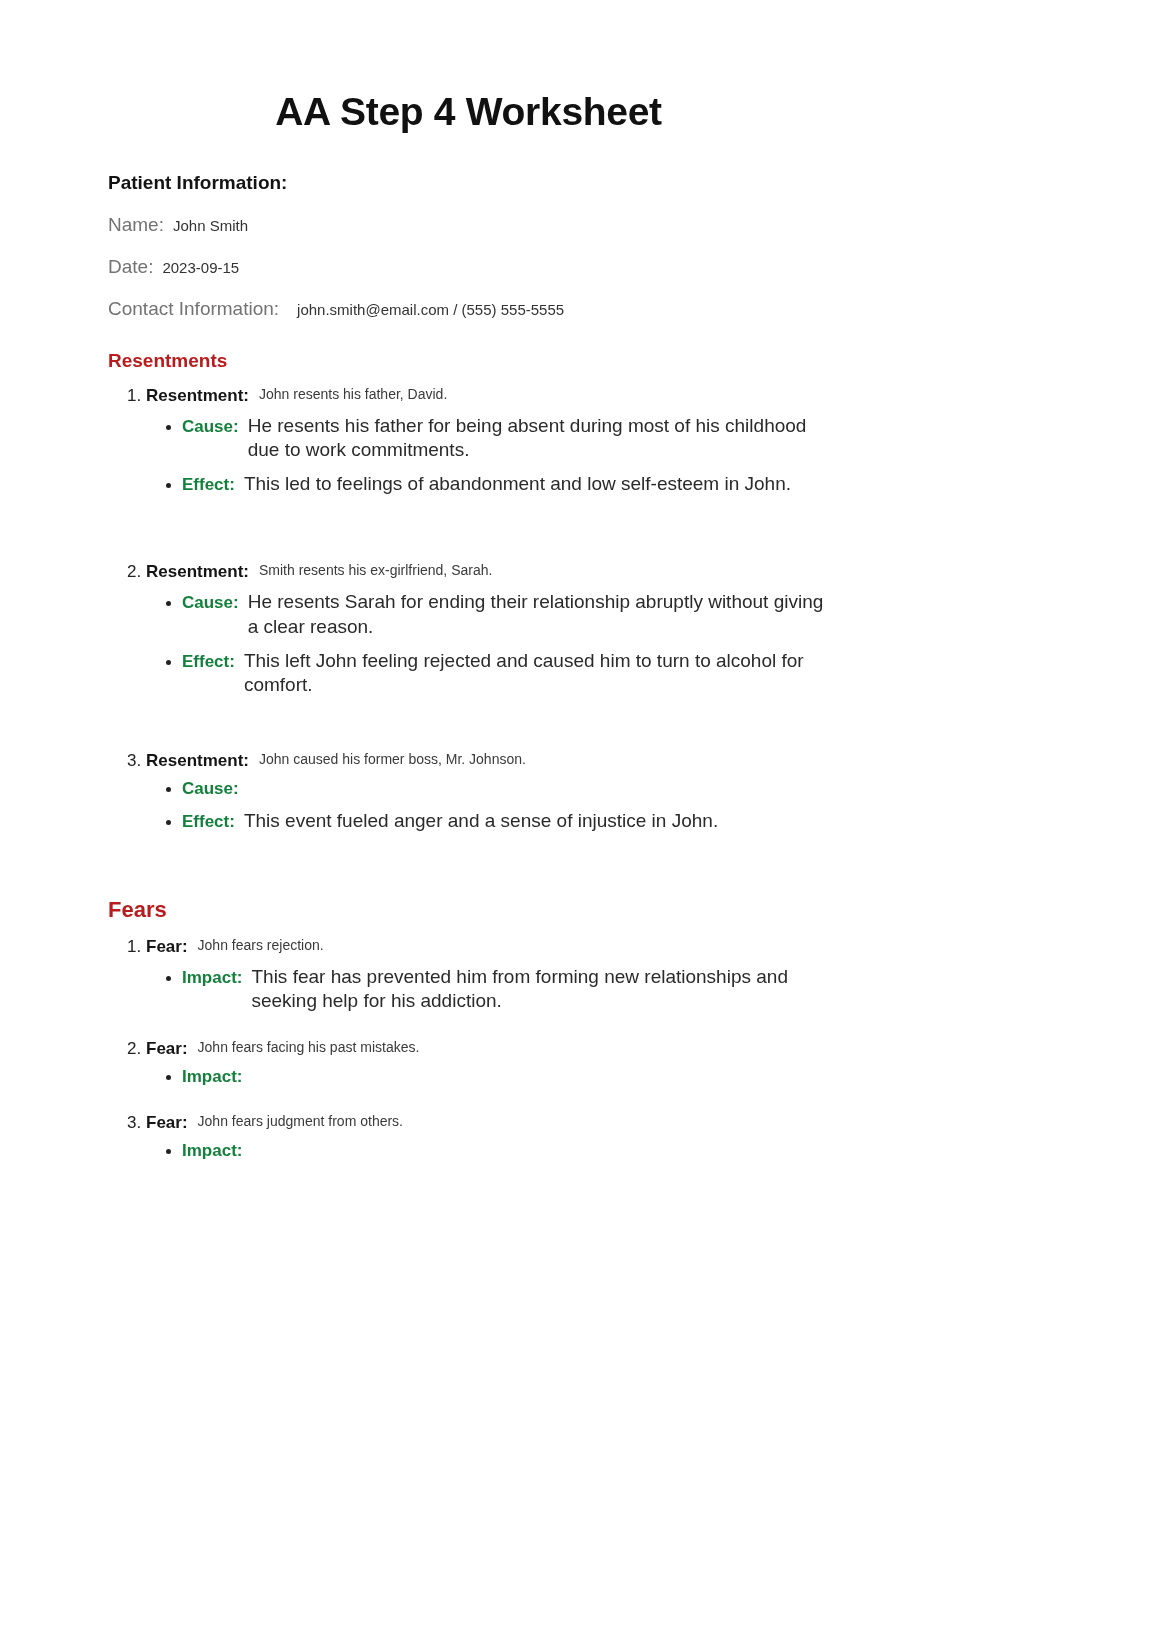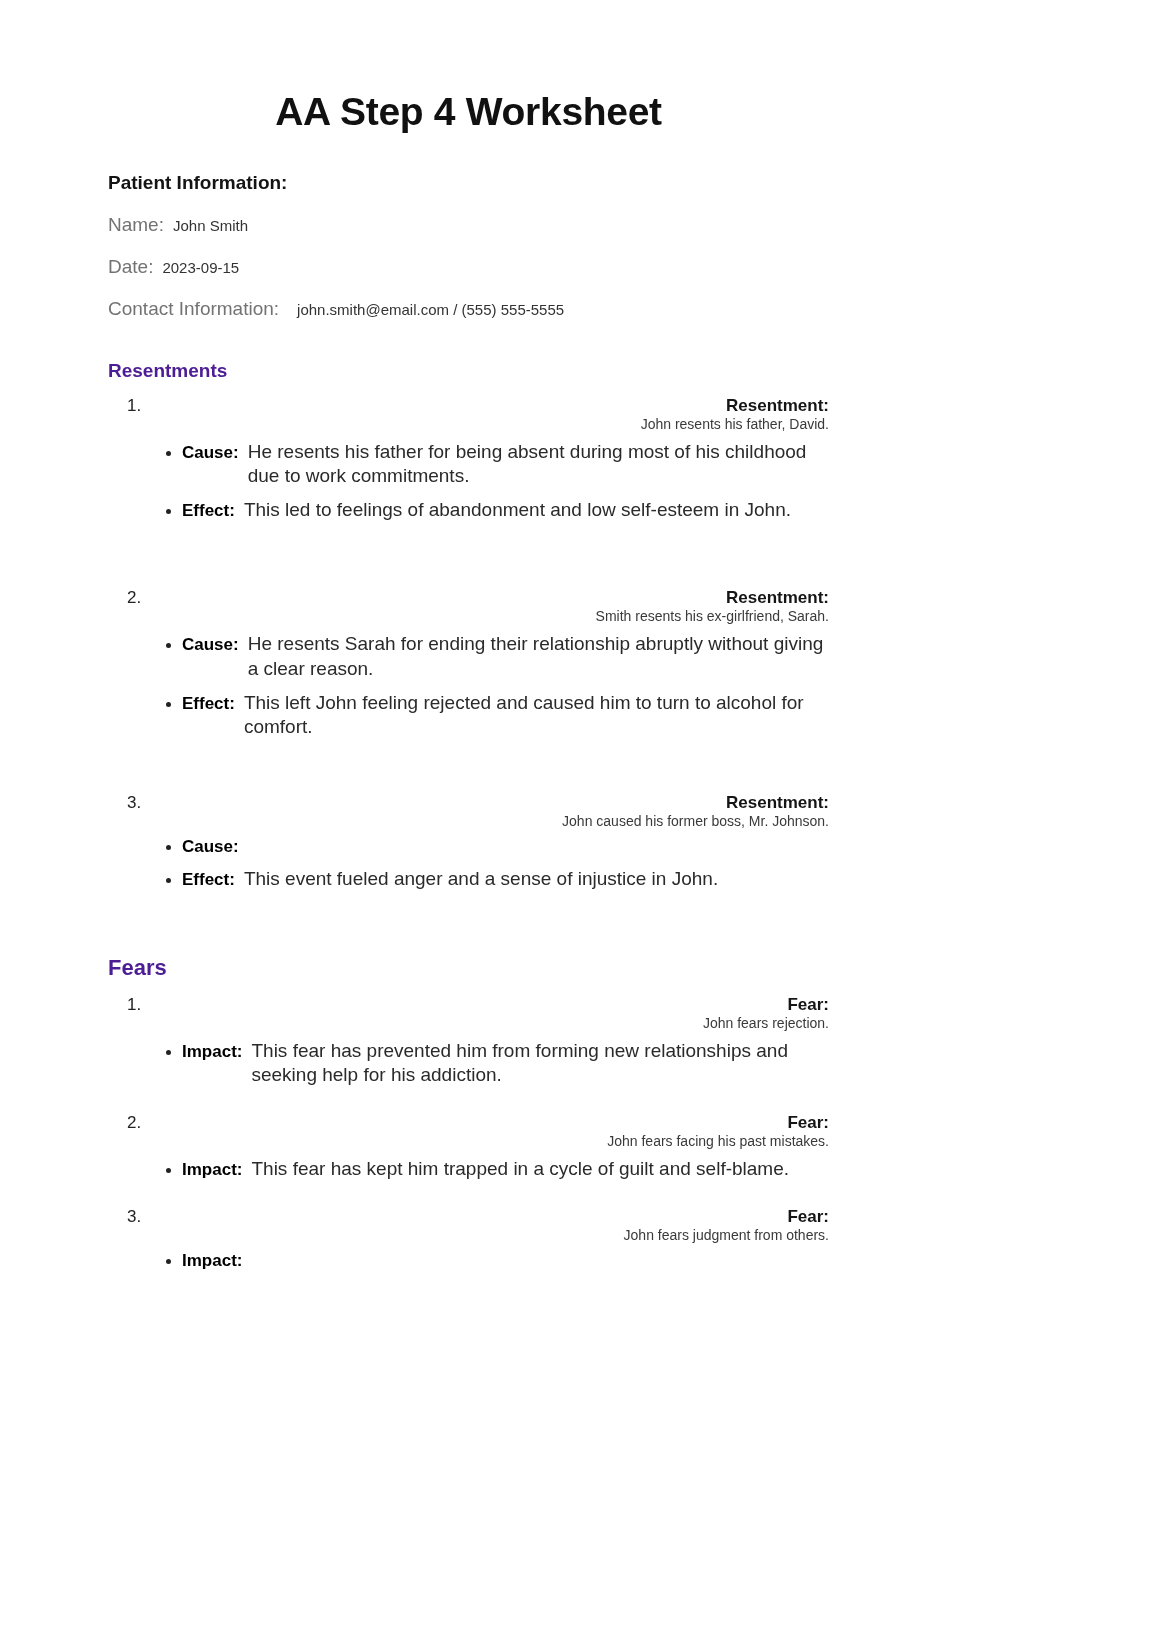--- a/index.html
+++ b/index.html
@@ -49,44 +49,43 @@
     font-size: 15px;
     color: #333;
     margin-left: 9px;
   }
   .field-value.wide {
     margin-left: 18px;
   }
   .heading2 {
     font-size: 19px;
     font-weight: bold;
-    margin: 40px 0 0 0;
-    color: #4c1d95;
+    margin: 30px 0 0 0;
+    color: #b91c1c;
   }
   .heading2.fears {
     font-size: 22px;
     margin-top: 64px;
   }
   ol.items {
     list-style: decimal;
     margin: 14px 0 0 0;
     padding-left: 38px;
   }
   ol.items > li {
     margin-bottom: 26px;
   }
   ol.items > li::marker {
     font-size: 17px;
     color: #222;
   }
   .item-head {
     display: flex;
-    align-items: flex-end;
+    align-items: flex-start;
     flex-wrap: wrap;
-    flex-direction: column;
   }
   .item-head .lab {
     font-size: 17px;
     font-weight: bold;
     color: #151515;
     white-space: nowrap;
   }
   .item-head .val {
     font-size: 14px;
     color: #3a3a3a;
@@ -104,21 +103,21 @@
     color: #222;
     font-size: 15px;
   }
   .sub-line {
     display: flex;
     align-items: baseline;
   }
   .sub-lab {
     font-size: 17px;
     font-weight: bold;
-    color: #000000;
+    color: #15803d;
     white-space: nowrap;
   }
   .sub-val {
     font-size: 19px;
     color: #2a2a2a;
     margin-left: 9px;
     line-height: 1.27;
   }
   .gap-sm { height: 18px; }
   .gap-md { height: 30px; }
@@ -238,21 +237,20 @@
 
     <li>
       <div class="item-head">
         <span class="lab">Fear:</span>
         <span class="val">John fears facing his past mistakes.</span>
       </div>
       <ul class="subitems">
         <li>
           <div class="sub-line">
             <span class="sub-lab">Impact:</span>
-            <span class="sub-val">This fear has kept him trapped in a cycle of guilt and self-blame.</span>
           </div>
         </li>
       </ul>
     </li>
 
     <li>
       <div class="item-head">
         <span class="lab">Fear:</span>
         <span class="val">John fears judgment from others.</span>
       </div>

